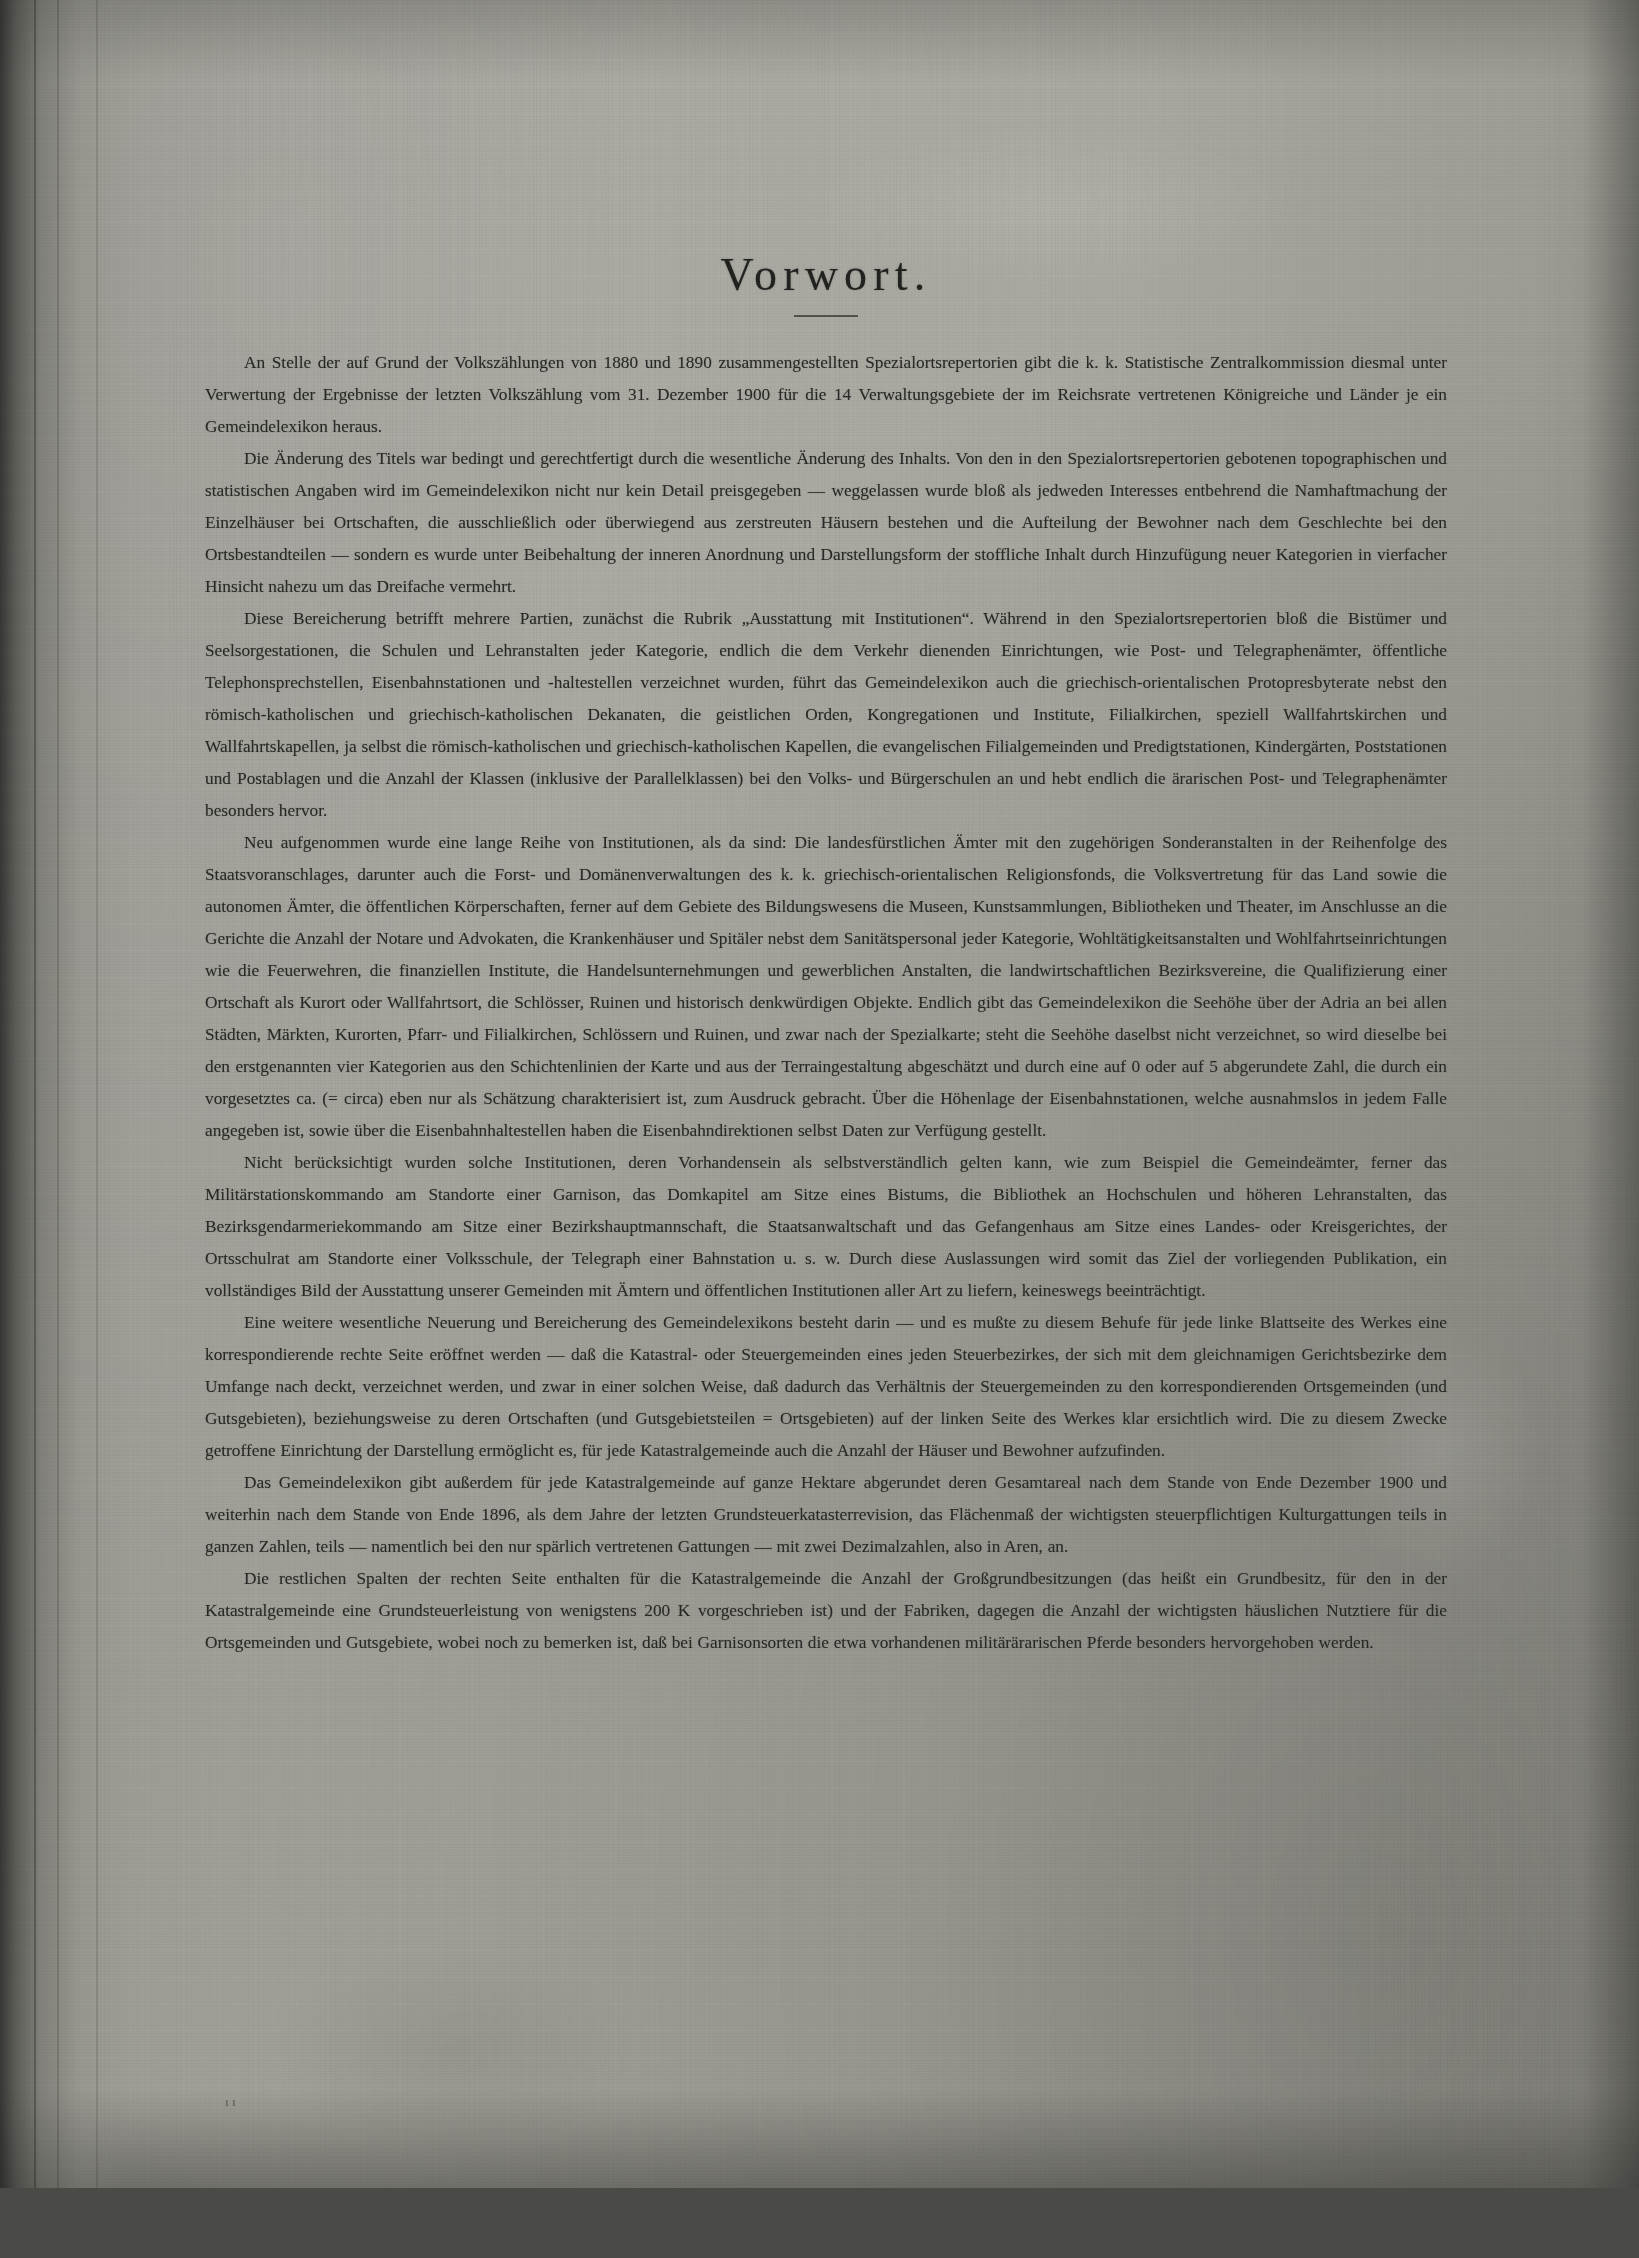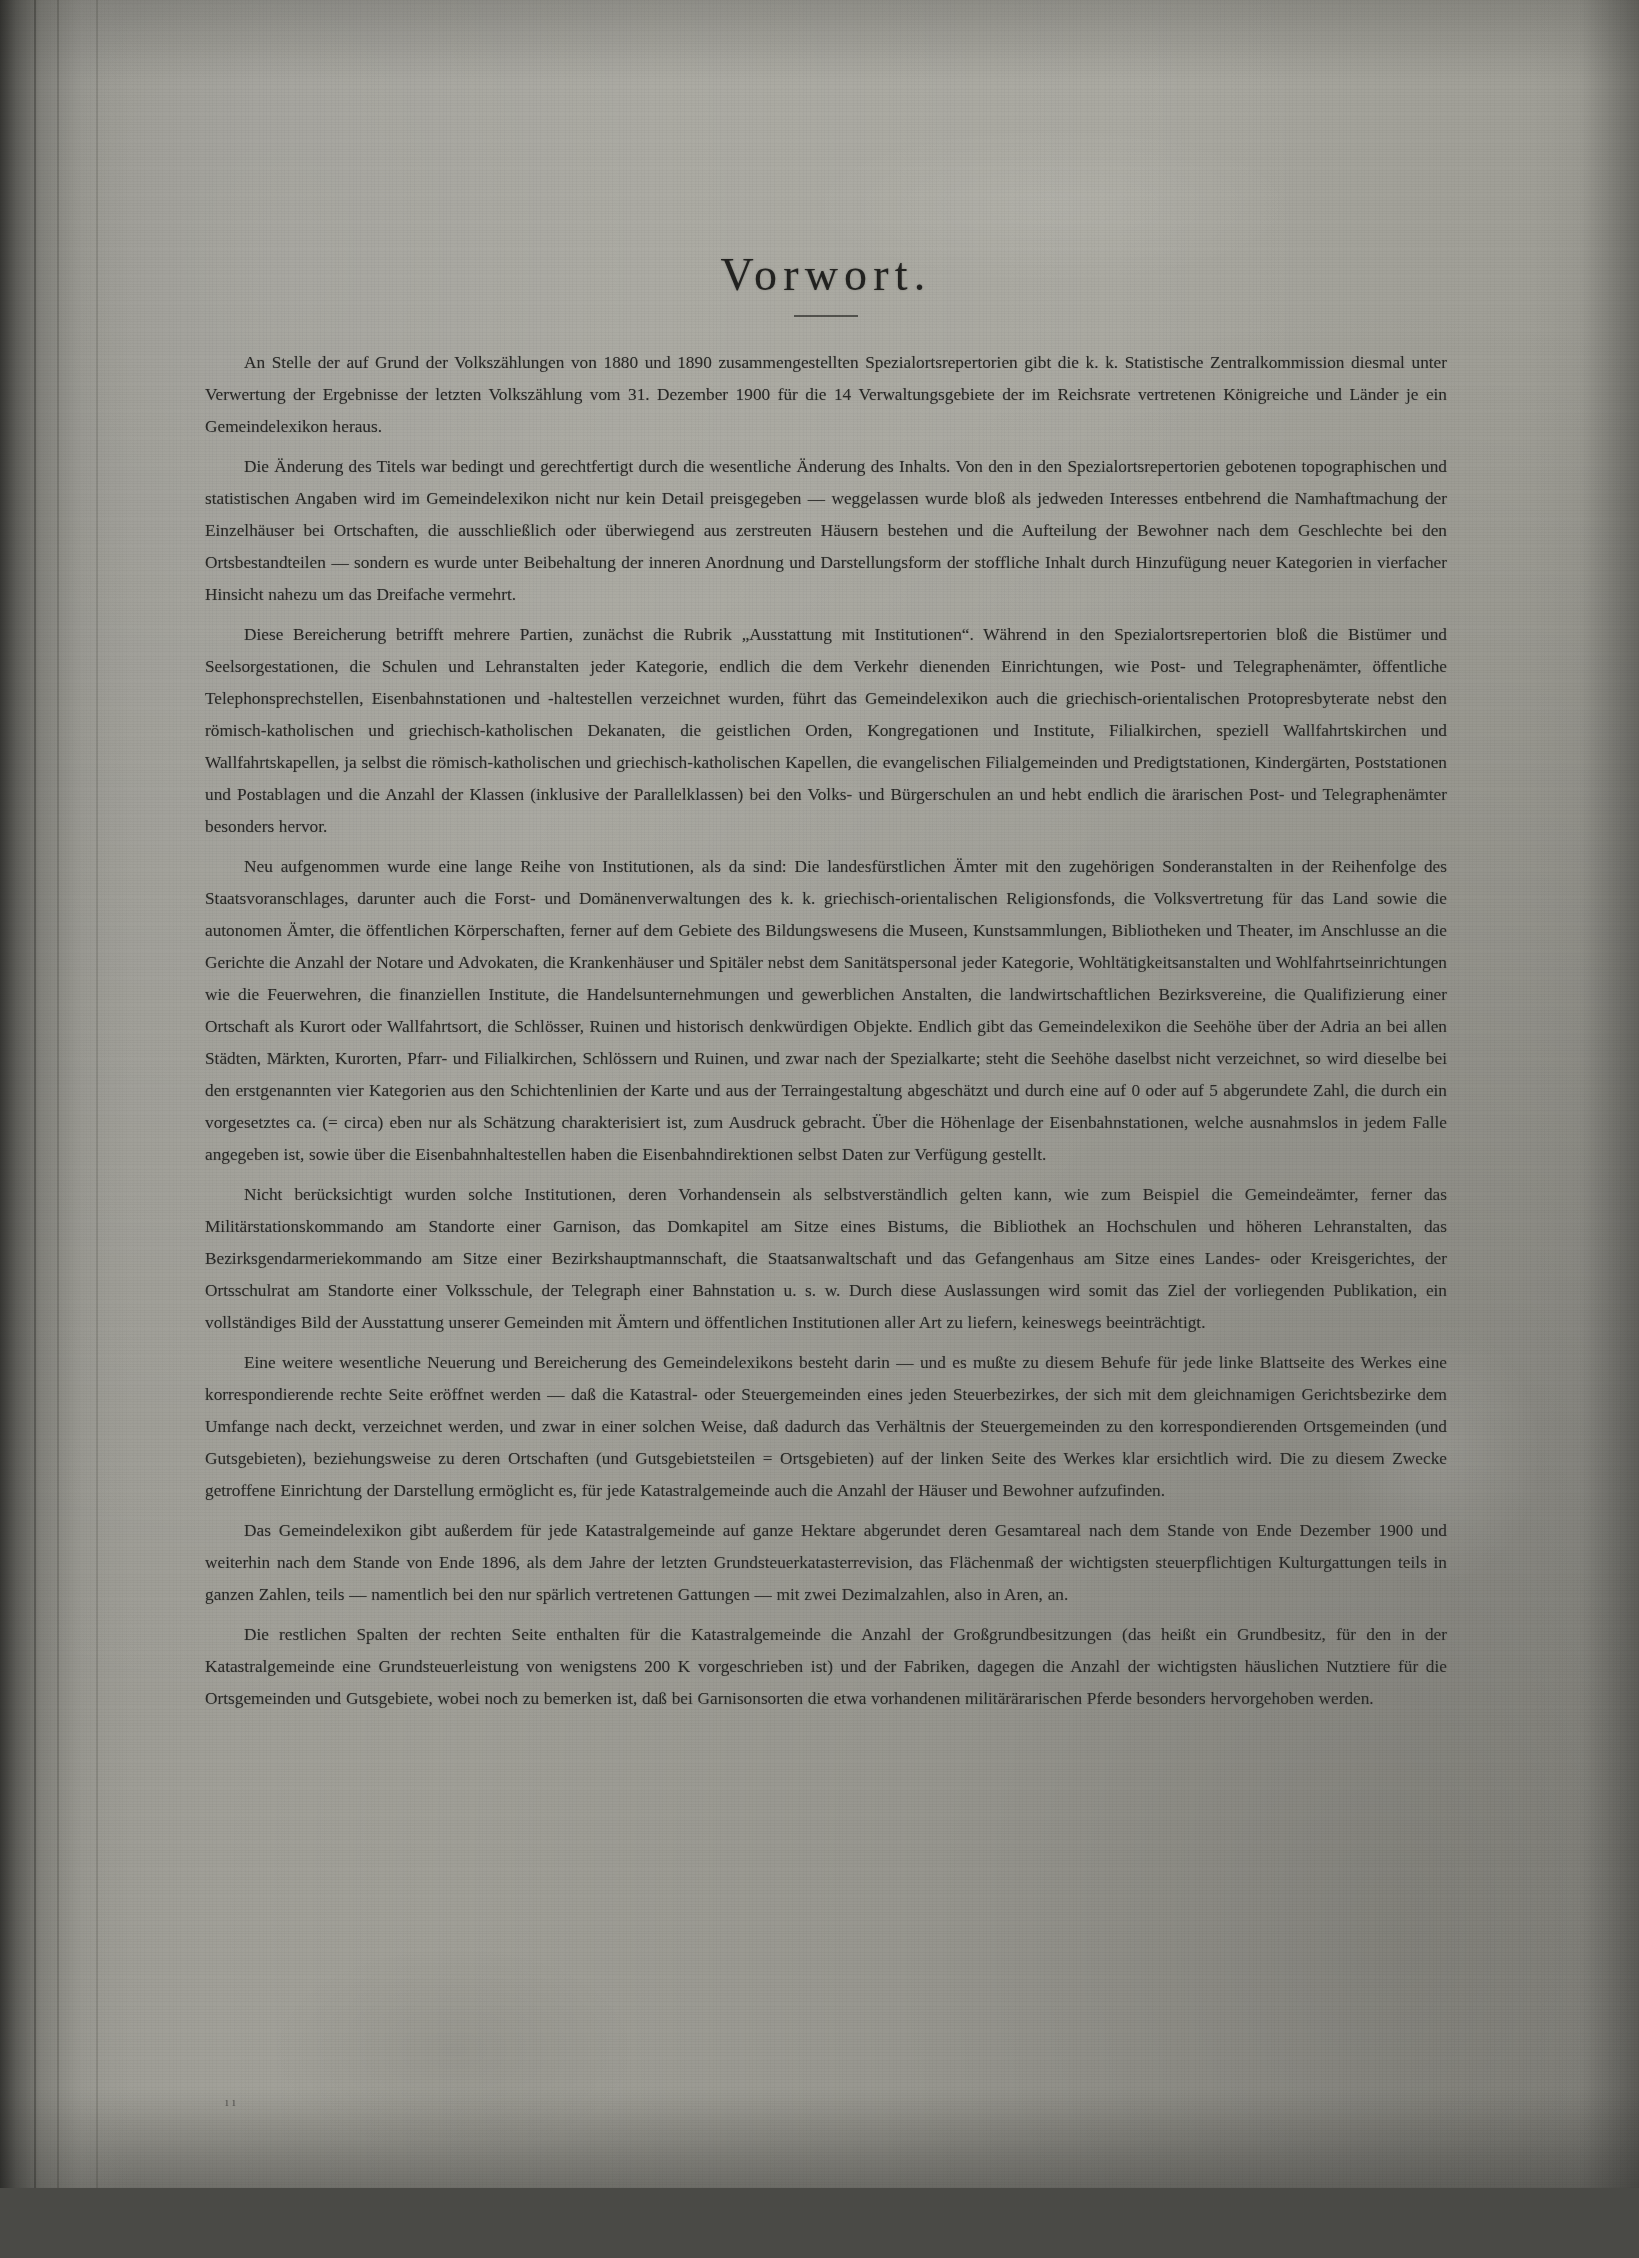--- a/index.html
+++ b/index.html
@@ -110,21 +110,21 @@
     margin: 0;
     text-align: justify;
     text-indent: 39px;
     font-size: 17.3px;
     line-height: 32px;
     color: #262624;
     font-family: "Liberation Serif", serif;
     word-spacing: 0.4px;
     text-shadow: 0 0 1.1px rgba(90,90,85,0.50);
   }
-  p.body-par + p.body-par { margin-top: 8px; }
+  p.body-par + p.body-par { margin-top: 0; }
 
   
   #folio-mark {
     position: absolute;
     left: 225px;
     bottom: 78px;
     font-size: 13.4px;
     color: rgba(35,35,33,0.55);
     font-family: "Liberation Serif", serif;
   }

